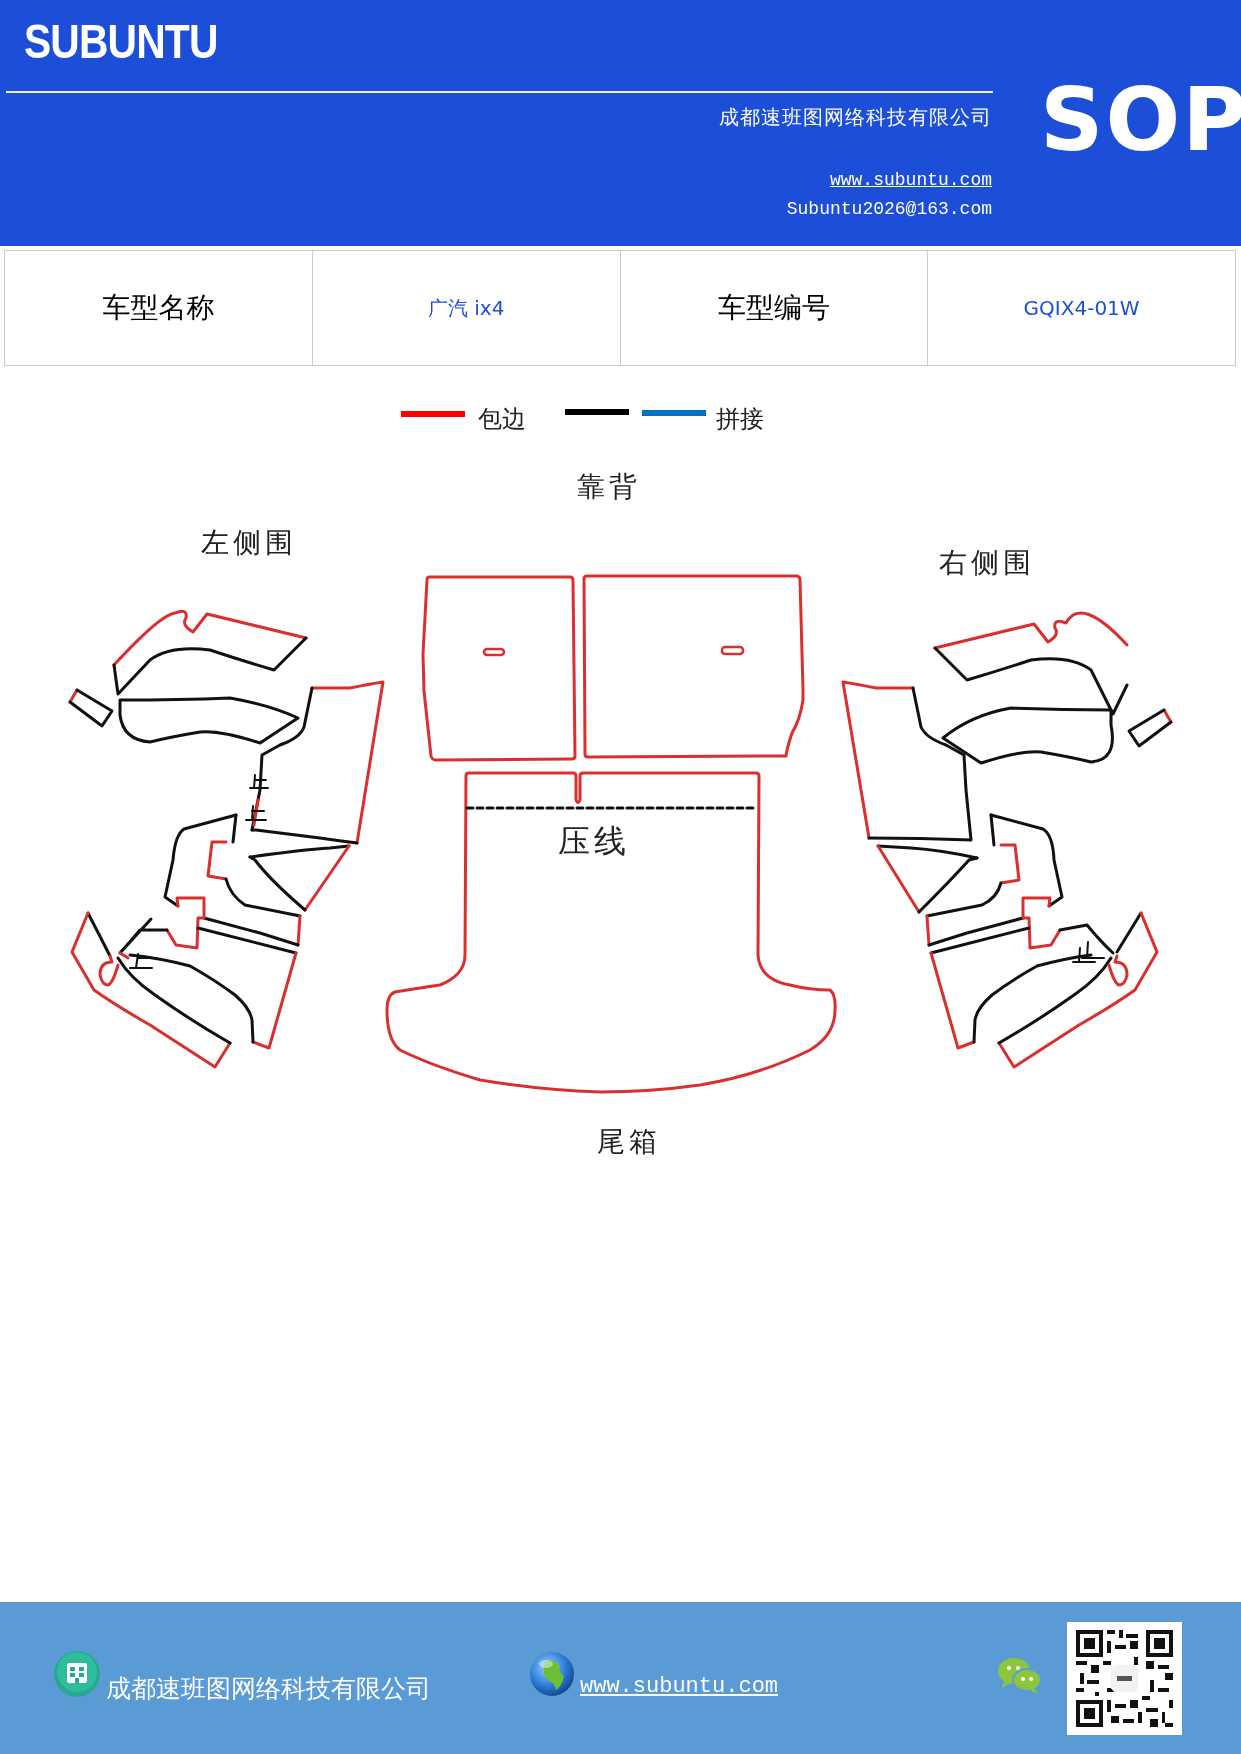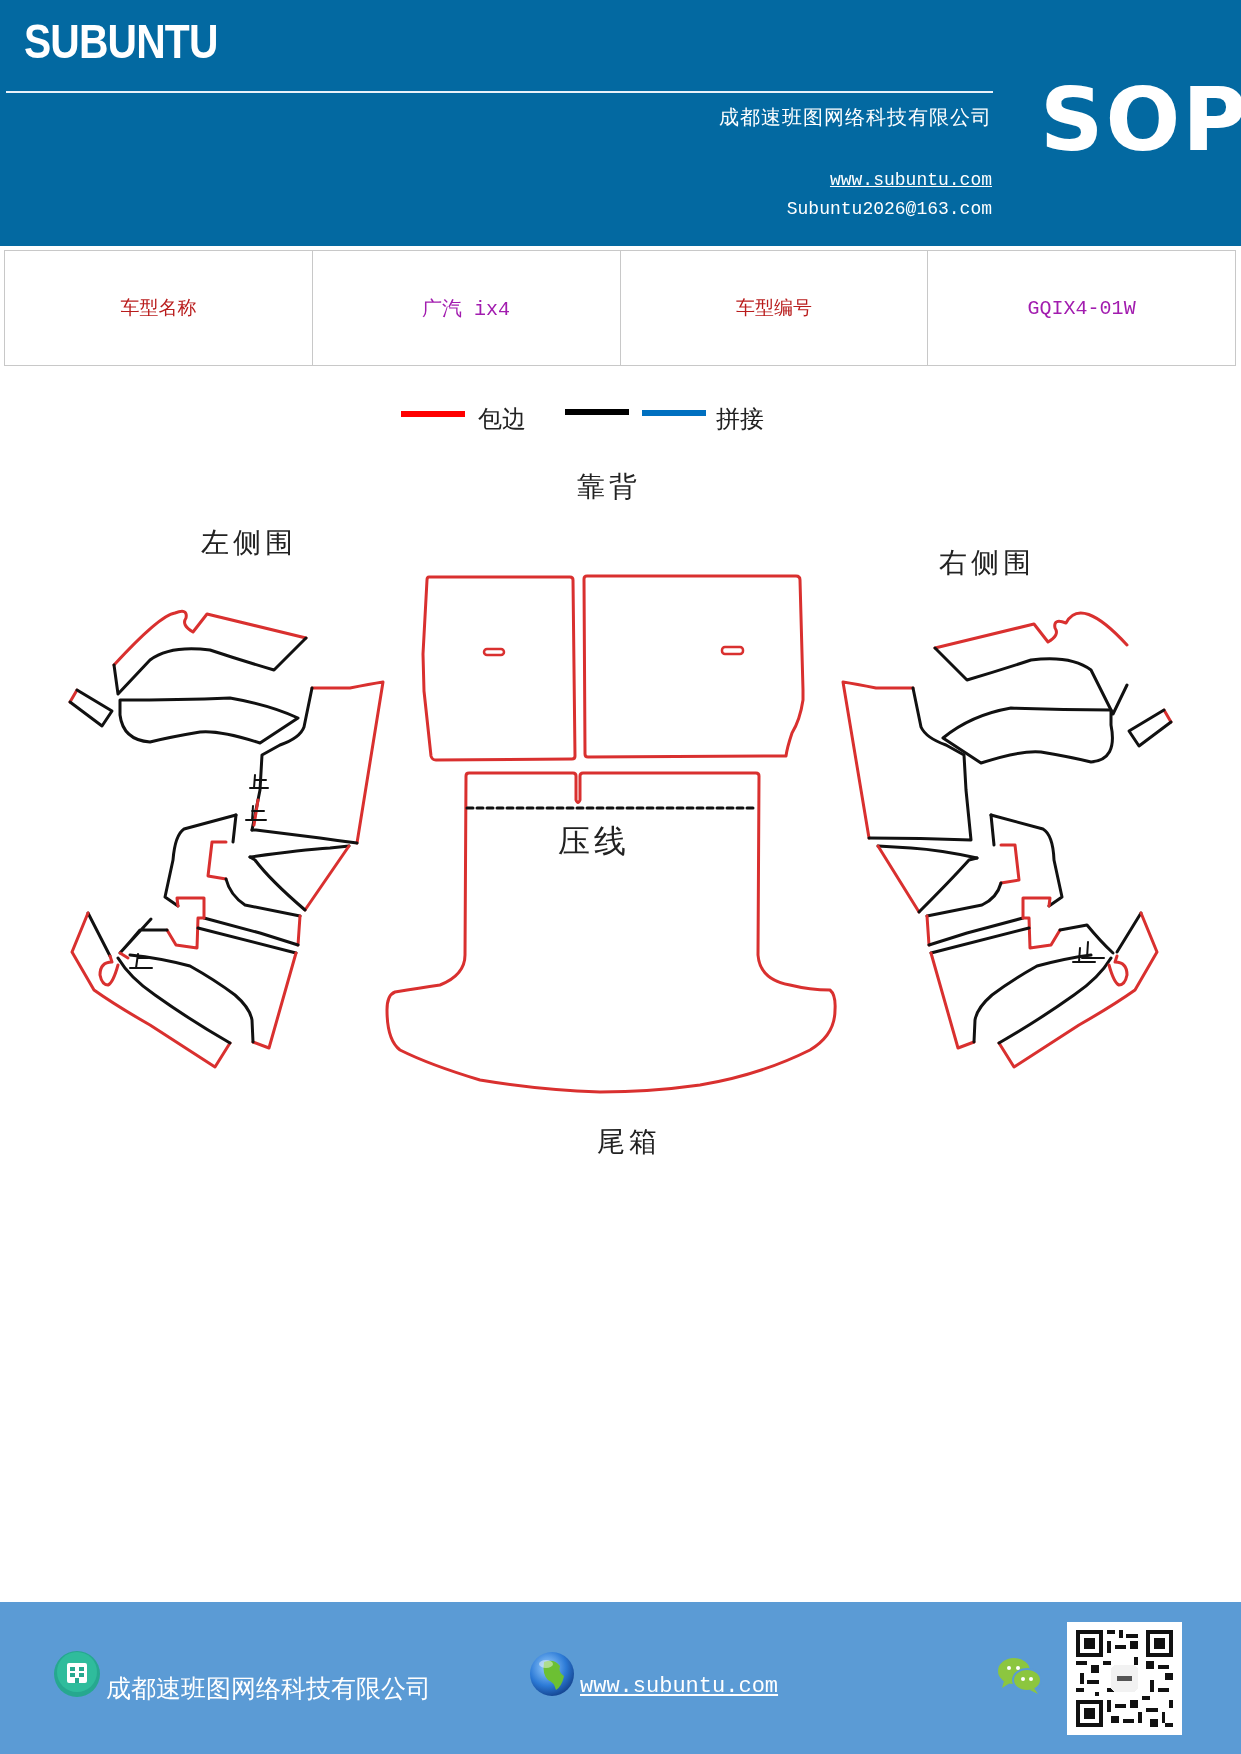--- a/index.html
+++ b/index.html
@@ -3,21 +3,21 @@
 <meta charset="utf-8">
 <style>
   html, body { margin: 0; padding: 0; }
   body {
     width: 1241px; height: 1754px; position: relative; overflow: hidden;
     background: #ffffff;
     font-family: "DejaVu Sans", "Liberation Sans", sans-serif;
   }
   .header {
     position: absolute; left: 0; top: 0; width: 1241px; height: 246px;
-    background: #0369a1;
+    background: #1d4ed8;
   }
   .brand {
     position: absolute; left: 24px; top: 14px;
     font-family: "Liberation Sans", sans-serif; font-weight: bold;
     font-size: 48px; color: #fff; letter-spacing: -1px;
     transform: scaleX(0.85); transform-origin: left top;
   }
   .header-rule {
     position: absolute; left: 6px; top: 91px; width: 987px; height: 2px;
     background: #e9f1fa;
@@ -40,24 +40,24 @@
   }
   .sop {
     position: absolute; left: 1040px; top: 68px; font-size: 88px; color: #fff;
     font-family: "DejaVu Sans", sans-serif; font-weight: bold; letter-spacing: 2px;
   }
   .info-table {
     position: absolute; left: 4px; top: 250px; width: 1232px; height: 116px;
     border-collapse: collapse; table-layout: fixed;
   }
   .info-table td {
-    border: 1px solid #c8c8c8; text-align: center; font-size: 19px; color: #b91c1c;
+    border: 1px solid #c8c8c8; text-align: center; font-size: 28px; color: #000000;
     height: 57px; padding: 0;
   }
-  .info-table td.val { font-size: 20px; color: #a21caf; font-family: Liberation Mono, monospace; }
+  .info-table td.val { font-size: 20px; color: #1d4ed8; }
   .legend {
     position: absolute; top: 400px; left: 0; width: 1111px; height: 40px;
   }
   .leg-line { position: absolute; height: 6px; }
   .leg-label { position: absolute; font-size: 24px; color: #222; top: 3px; }
   .label {
     position: absolute; font-size: 28px; color: #222; letter-spacing: 4px;
   }
   .diagram { position: absolute; left: 0; top: 0; width: 1241px; height: 1200px; }
   .footer {

